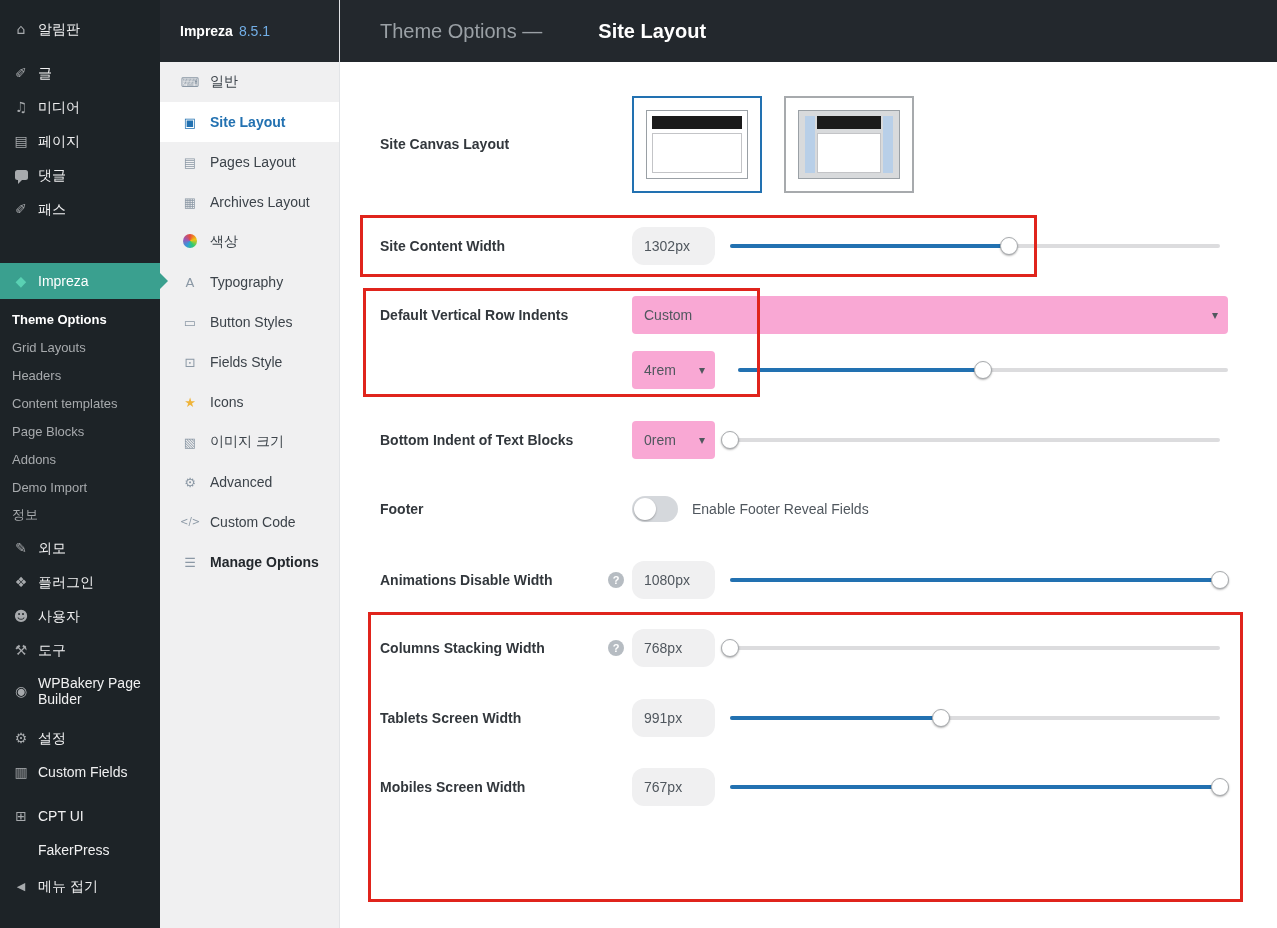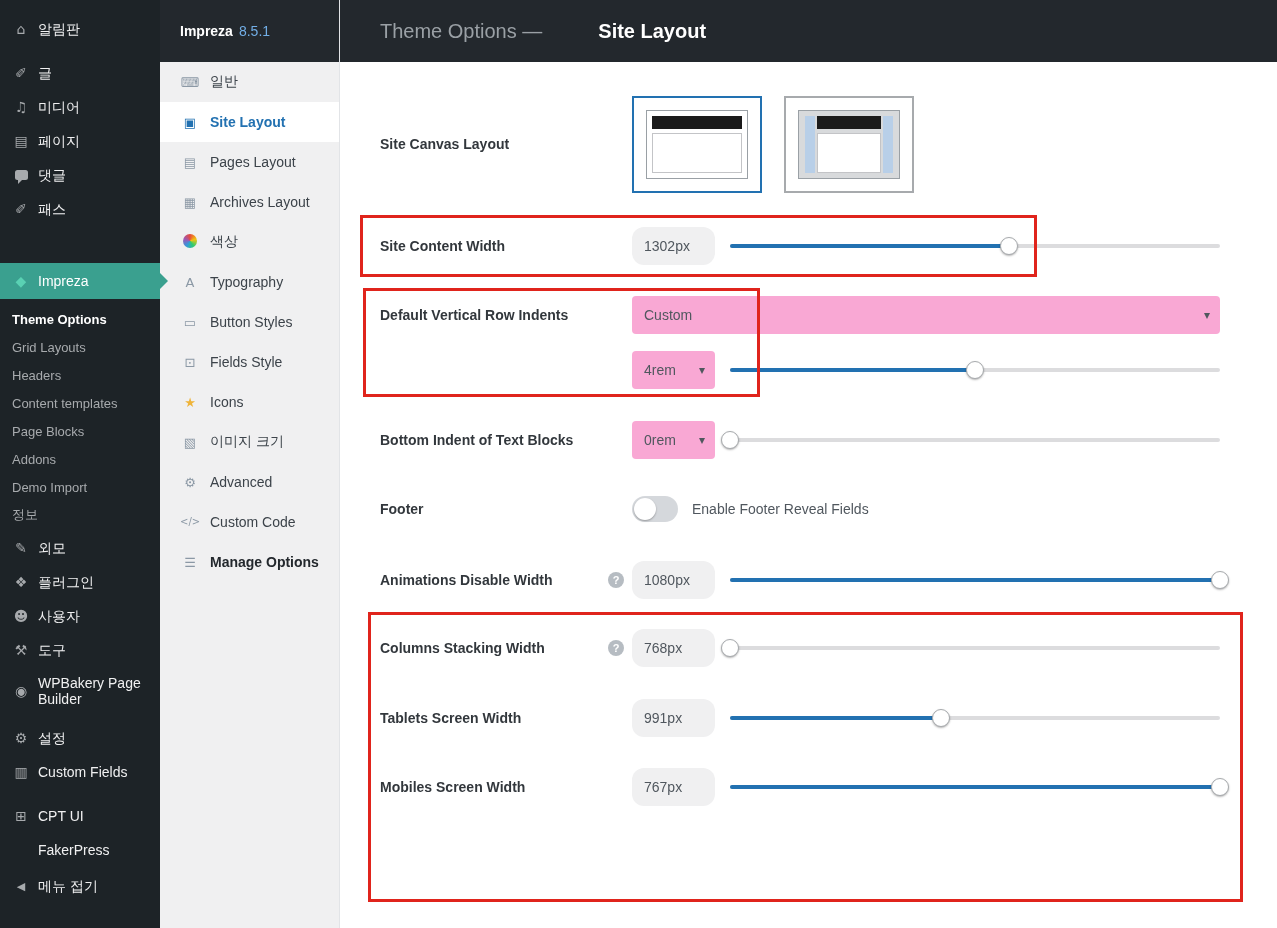--- a/index.html
+++ b/index.html
@@ -55,21 +55,21 @@
   .content { padding:0 57px 0 40px; }
 
   .opt-row { display:flex; align-items:center; }
   .opt-label { width:252px; flex:none; font-size:14px; font-weight:bold; color:#32373c;
     position:relative; padding-right:32px; line-height:1.3; }
   .help { position:absolute; right:8px; top:50%; transform:translateY(-50%);
     width:16px; height:16px; border-radius:50%; background:#b6bcc2; color:#fff;
     font-size:11px; font-weight:bold; display:flex; align-items:center; justify-content:center; cursor:pointer; }
   .opt-controls { flex:1; display:flex; align-items:center; }
   .opt-stack { flex:1; }
-  .line2 { display:flex; align-items:center; margin-top:17px; }
+  .line2 { display:flex; align-items:center; margin-top:17px;gap:8px; }
 
   .txt { width:83px; height:38px; background:#f0f0f1; border:none; border-radius:12px;
     padding:0 12px; font-size:14px; color:#50575e; font-family:inherit; }
   .select { height:38px; background:#f9a8d4; border-radius:4px; display:flex; align-items:center;
     justify-content:space-between; padding:0 10px 0 12px; font-size:14px; color:#50575e; cursor:pointer; }
   .select-small { width:83px; }
   .select-wide { flex:1; }
   .chev { color:#50575e; font-family:"DejaVu Sans",sans-serif; font-size:12px; margin-left:6px; }
 
   .slider { position:relative; width:490px; flex:none; height:4px; background:#dcdcde;

